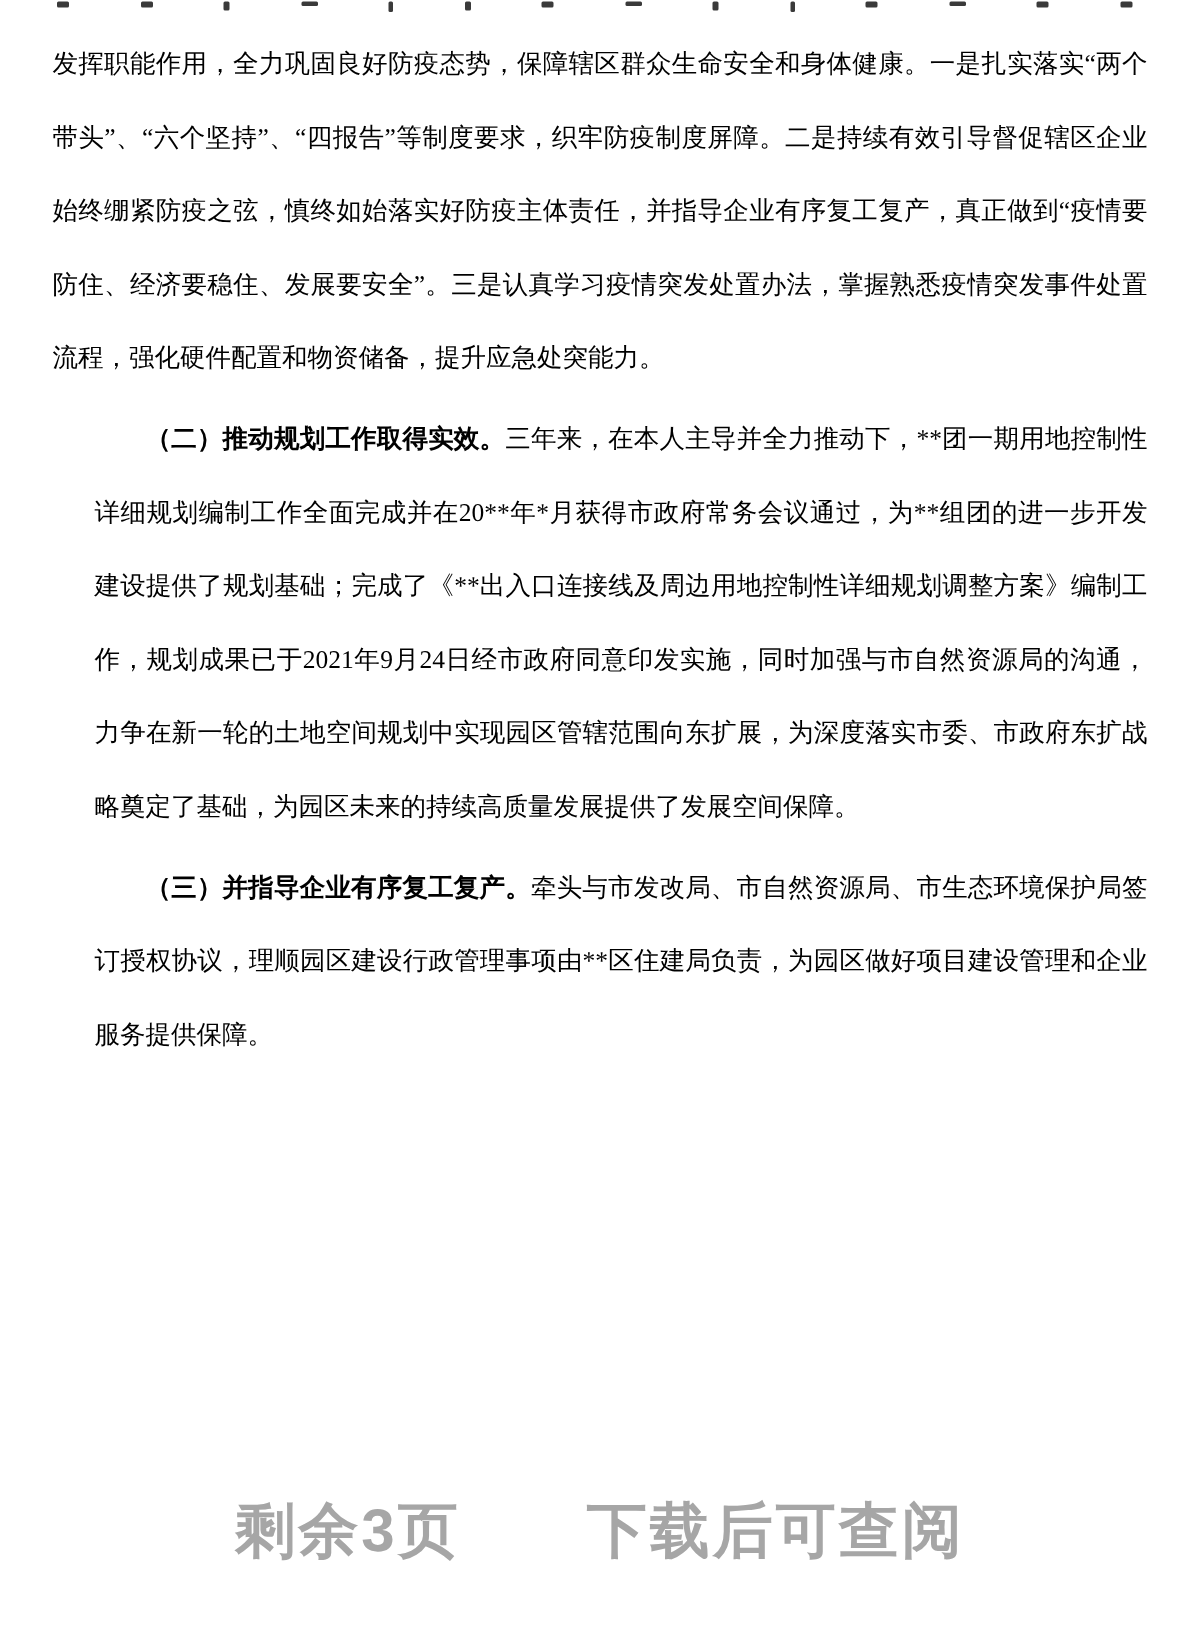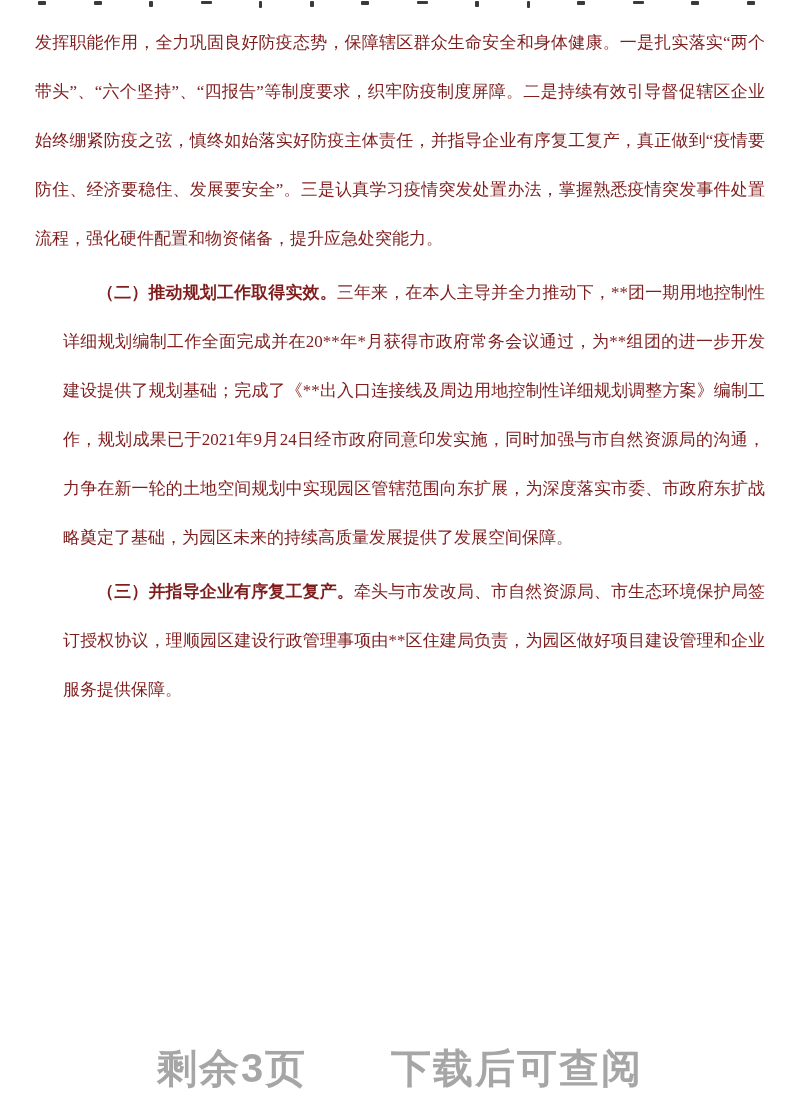--- a/index.html
+++ b/index.html
@@ -33,37 +33,36 @@
   }
   .clip-row i:nth-child(3n)  { height: 6px; width: 4px; }
   .clip-row i:nth-child(4n)  { height: 3px; width: 11px; }
   .clip-row i:nth-child(5n)  { height: 7px; width: 3px; }
 
   .body-text { padding-top: 18px; }
   p.para {
     margin: 0 0 5px 0;
     font-size: 17px;
     line-height: 49px;
-    color: #7f1d1d;
+    color: #000000;
     text-align: justify;
   }
   p.para.indent { text-indent: 2em; margin-left: 28px; }
   p.para b { font-weight: bold; }
 
   .watermark {
     position: absolute;
     left: 0; right: 0;
     top: 993px;
     text-align: center;
     font-size: 40px;
     font-weight: bold;
     color: #a6a6a6;
     letter-spacing: 2px;
     font-family: "Liberation Sans", "DejaVu Sans", sans-serif;
-    margin-top: 48px;
   }
 </style>
 </head>
 <body>
 
 <div class="page">
 
   <div class="clip-row">
     <i></i>
     <i></i>

